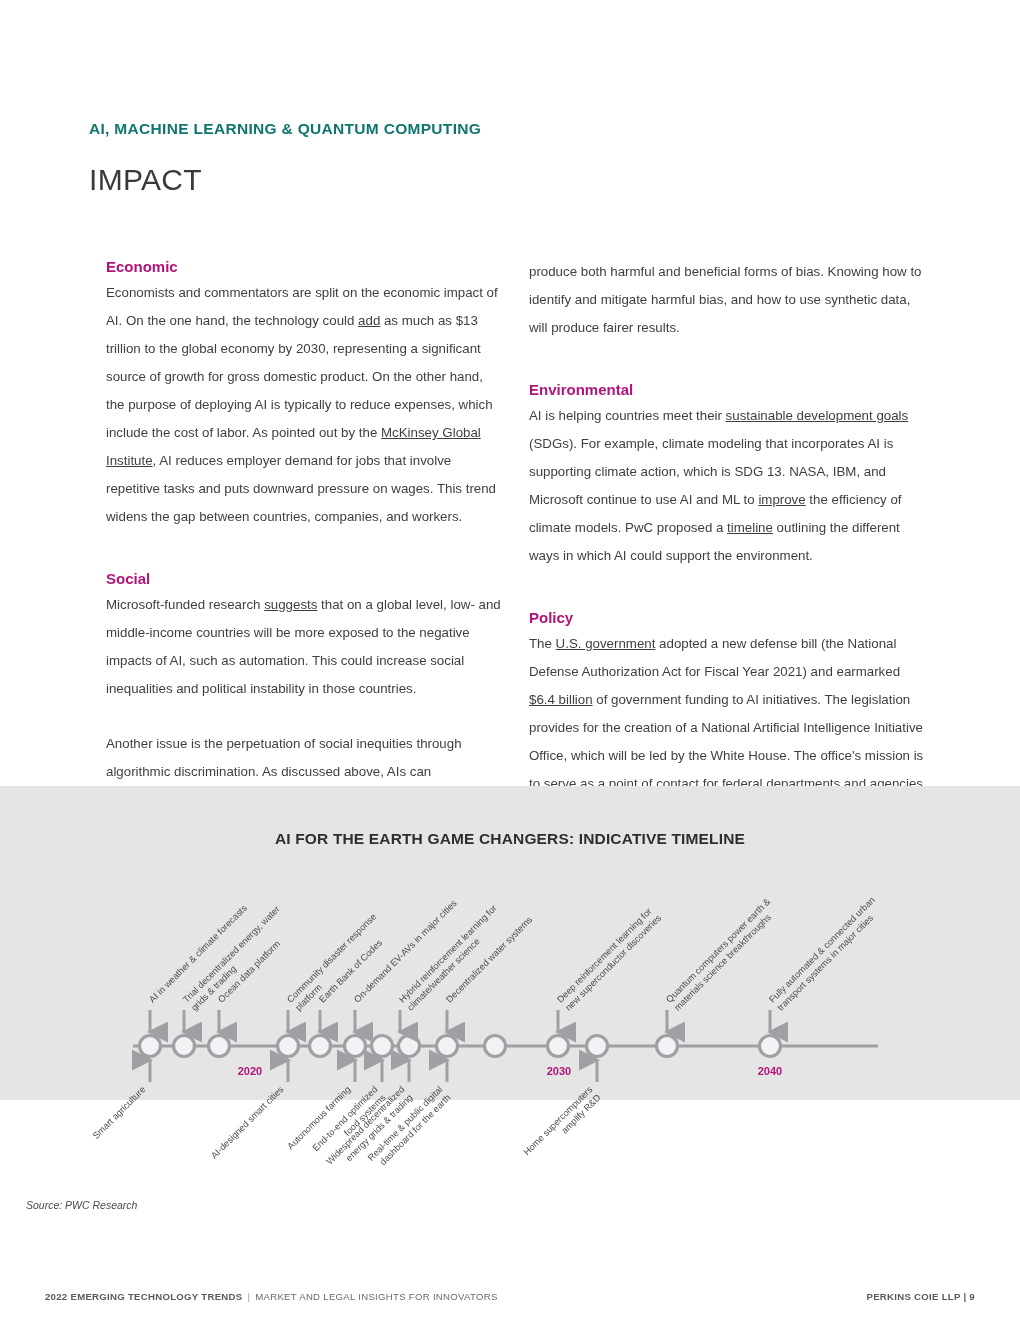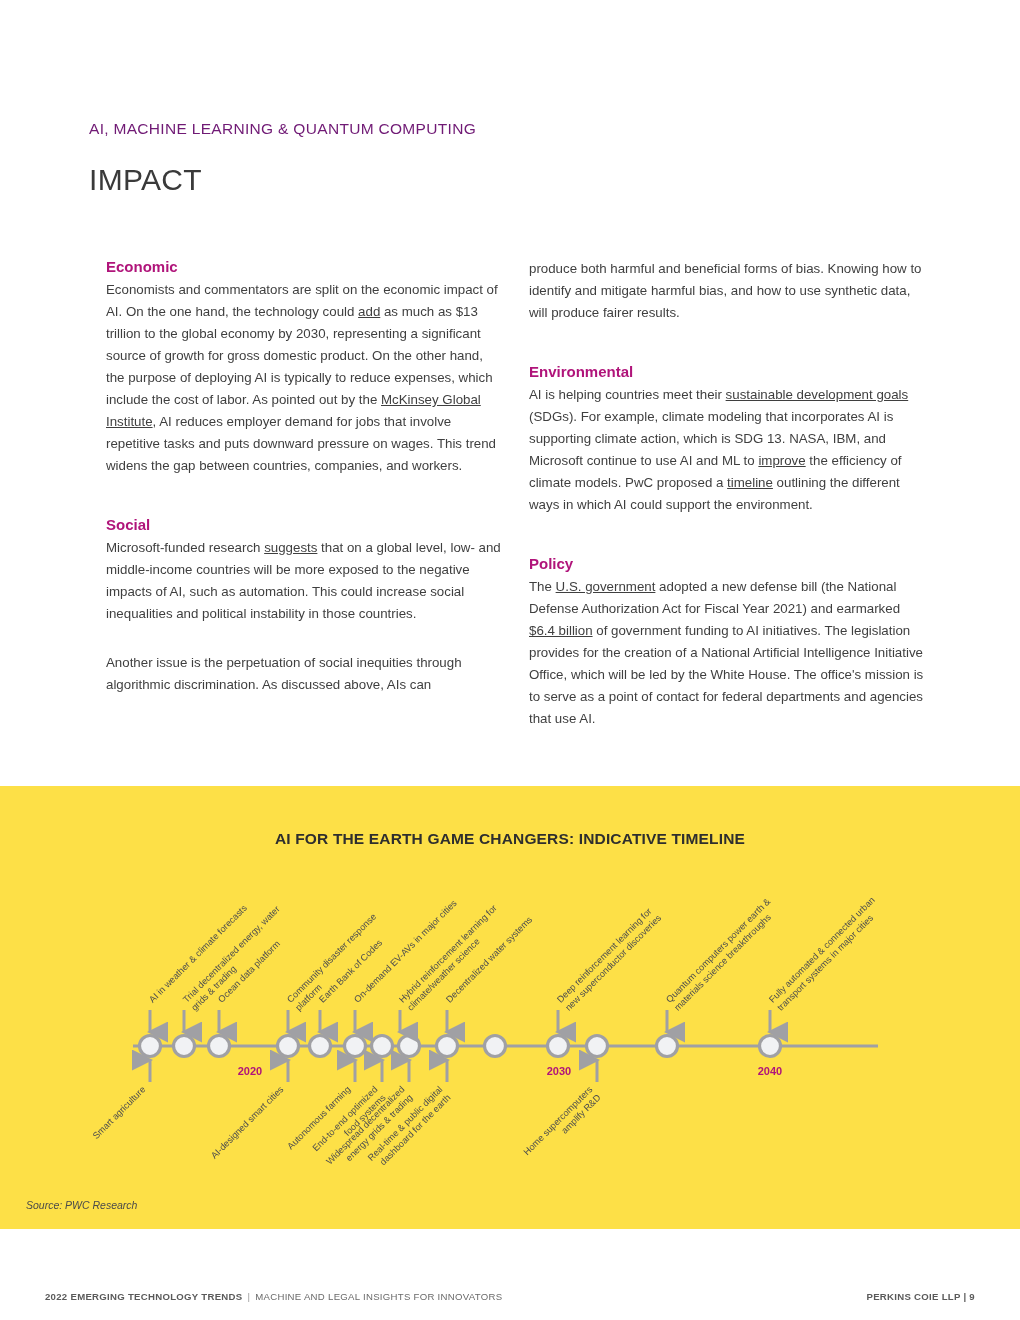--- a/index.html
+++ b/index.html
@@ -10,23 +10,23 @@
     background: #ffffff;
     font-family: "Liberation Sans", sans-serif;
     color: #3c3c3c;
     position: relative;
     overflow: hidden;
   }
 
   
   .page-header { position: absolute; left: 89px; top: 120px; }
   .eyebrow {
-    color: #701a75;
+    color: #0f766e;
     font-size: 15.5px;
-    font-weight: normal;
+    font-weight: bold;
     letter-spacing: 0.02em;
     text-transform: uppercase;
   }
   .page-title {
     margin-top: 25px;
     font-size: 30px;
     font-weight: normal;
     color: #3a3a3a;
     letter-spacing: 0.01em;
   }
@@ -45,37 +45,37 @@
   .sect-head {
     color: #b0147a;
     font-size: 15px;
     font-weight: bold;
     margin-bottom: 4px;
   }
   .sect-head.spaced { margin-top: 39px; }
 
   .para {
     font-size: 13.3px;
-    line-height: 22px;
+    line-height: 28px;
     color: #3f3f3f;
     margin-bottom: 0;
   }
   .para + .para { margin-top: 21px; }
   .para.gap { margin-top: 27px; }
 
   .lnk { text-decoration: underline; color: inherit; }
 
   
   .timeline-panel {
     position: absolute;
     left: 0;
     top: 786px;
     width: 1020px;
-    height: 443px;
-    background: #fde047;
+    height: 314px;
+    background: #e5e5e5;
   }
   .tl-title {
     position: absolute;
     left: 0; right: 0;
     top: 44px;
     text-align: center;
     font-size: 15.5px;
     font-weight: bold;
     color: #2e2e2e;
     letter-spacing: 0.01em;
@@ -264,16 +264,16 @@
           <text x="0" y="11.5" text-anchor="end" font-size="9.2" fill="#4d4d4d">amplify R&amp;D</text>
         </g>
       </g>
   </svg>
 </div>
 
 <div class="tl-source">Source: PWC Research</div>
 
 <div class="footer">
   <div>
-    <span class="footer-left-strong">2022 EMERGING TECHNOLOGY TRENDS</span><span class="footer-sep">|</span><span>MACHINE AND LEGAL INSIGHTS FOR INNOVATORS</span>
+    <span class="footer-left-strong">2022 EMERGING TECHNOLOGY TRENDS</span><span class="footer-sep">|</span><span>MARKET AND LEGAL INSIGHTS FOR INNOVATORS</span>
   </div>
   <div class="footer-right">PERKINS COIE LLP  |  9</div>
 </div>
 
 </body></html>

